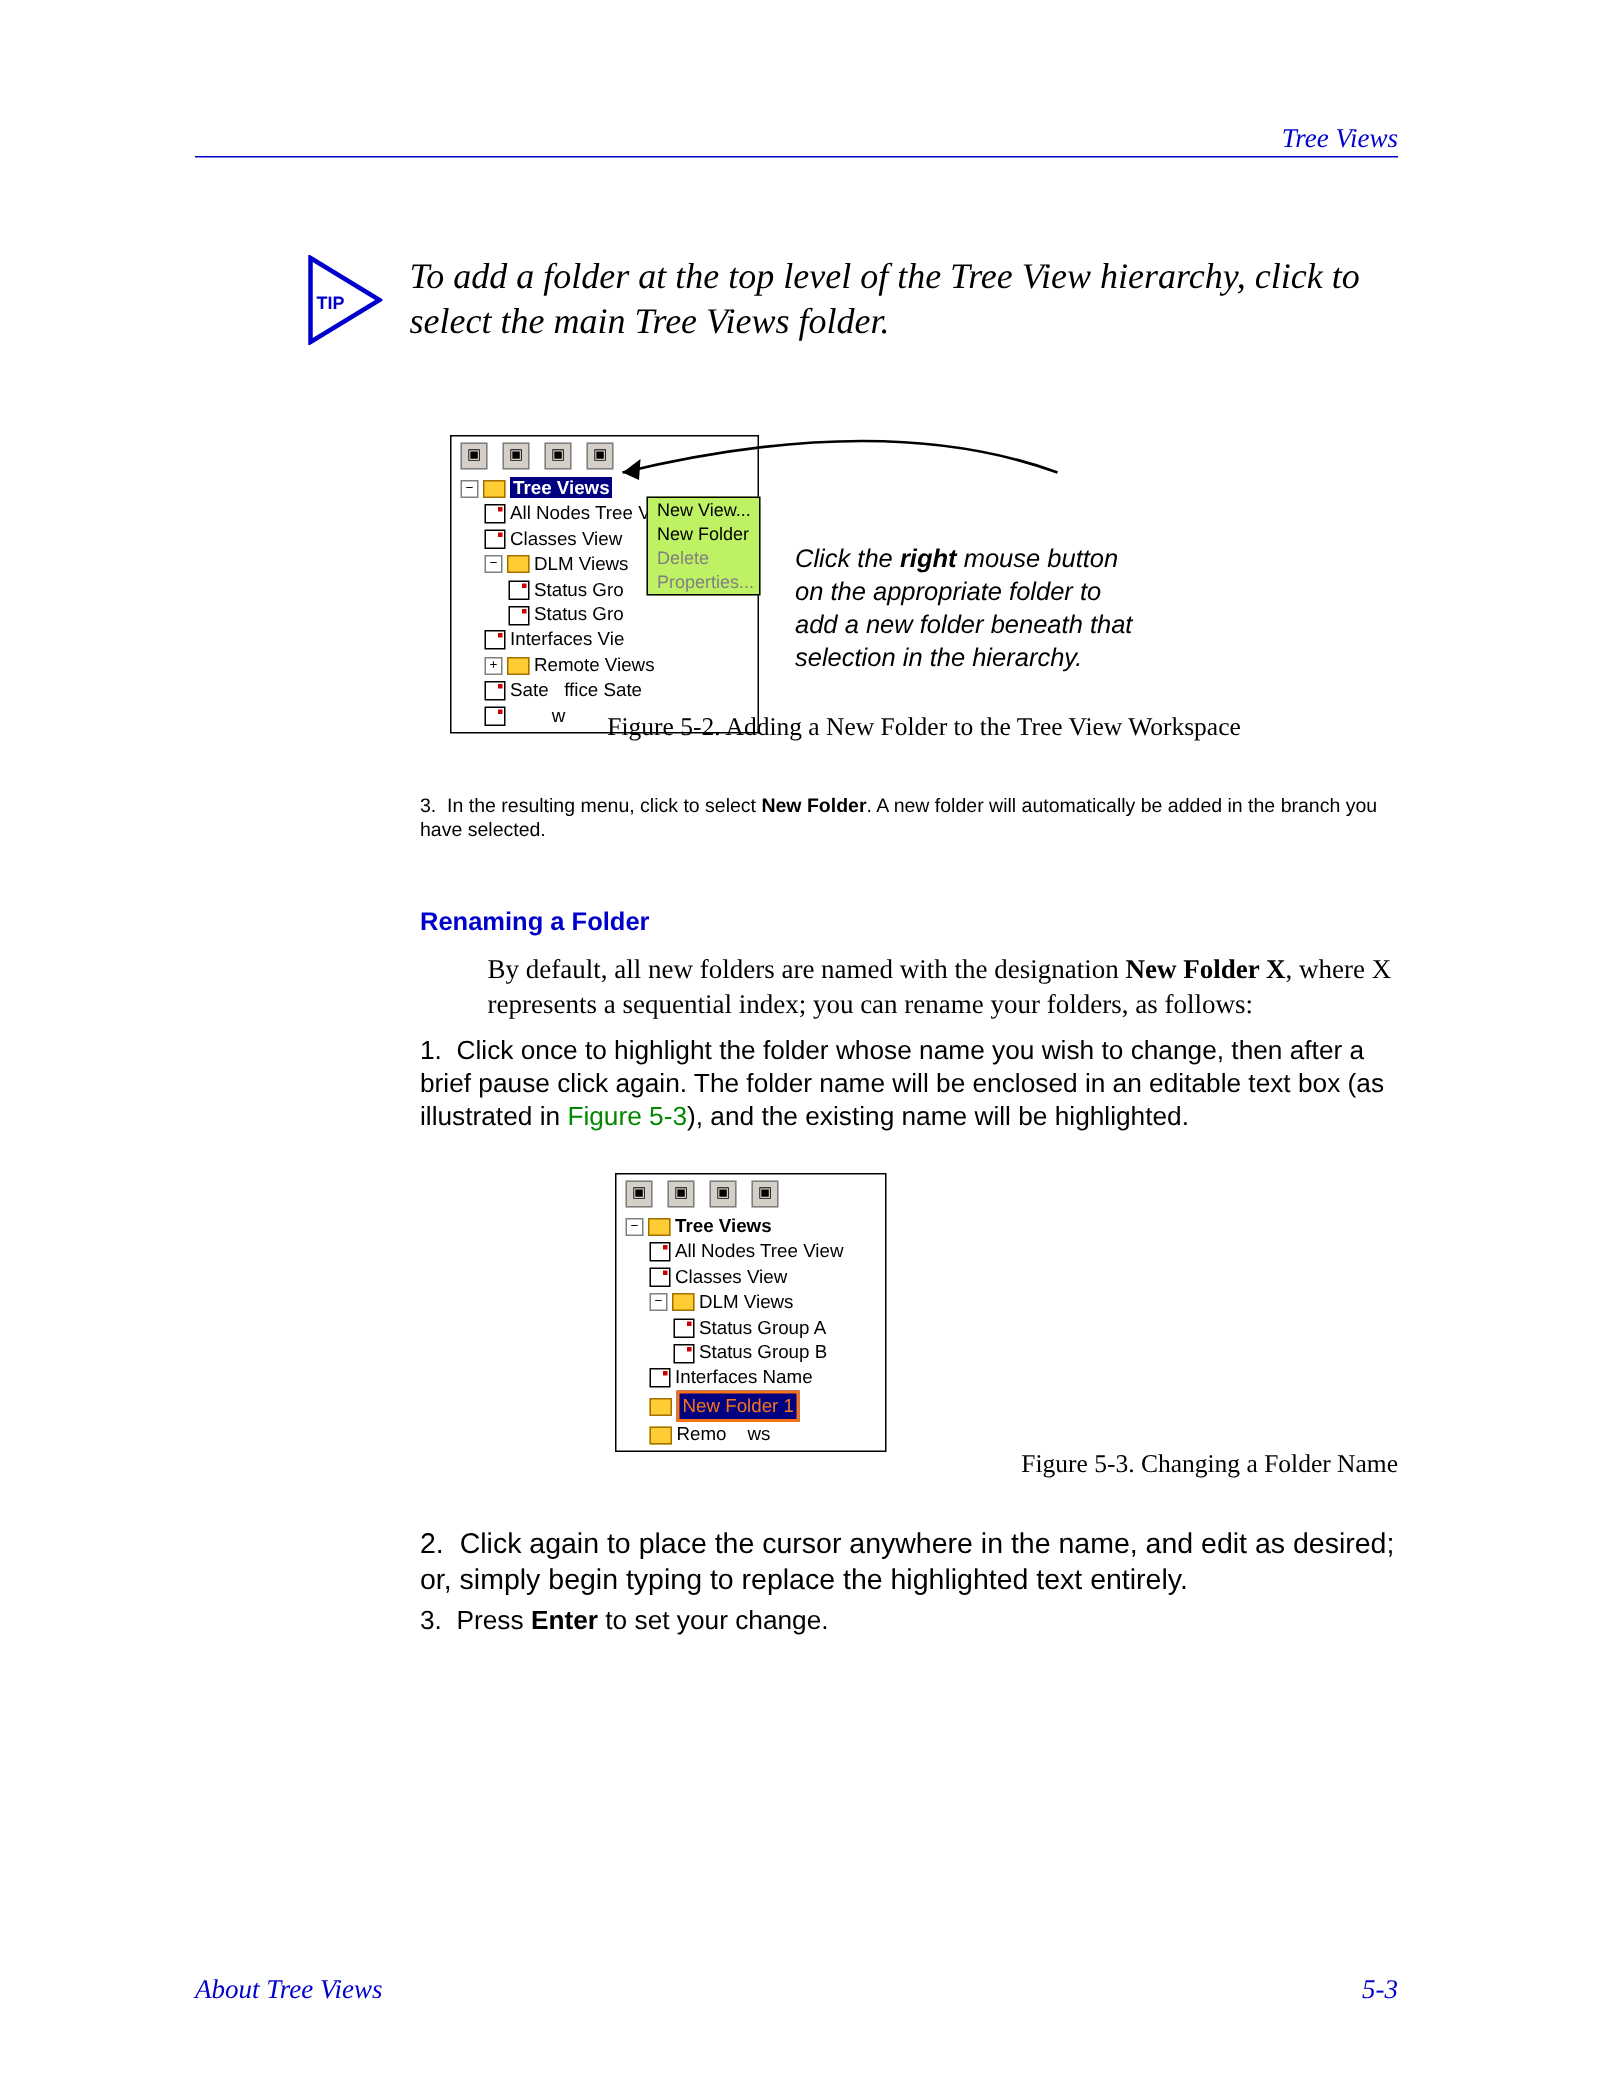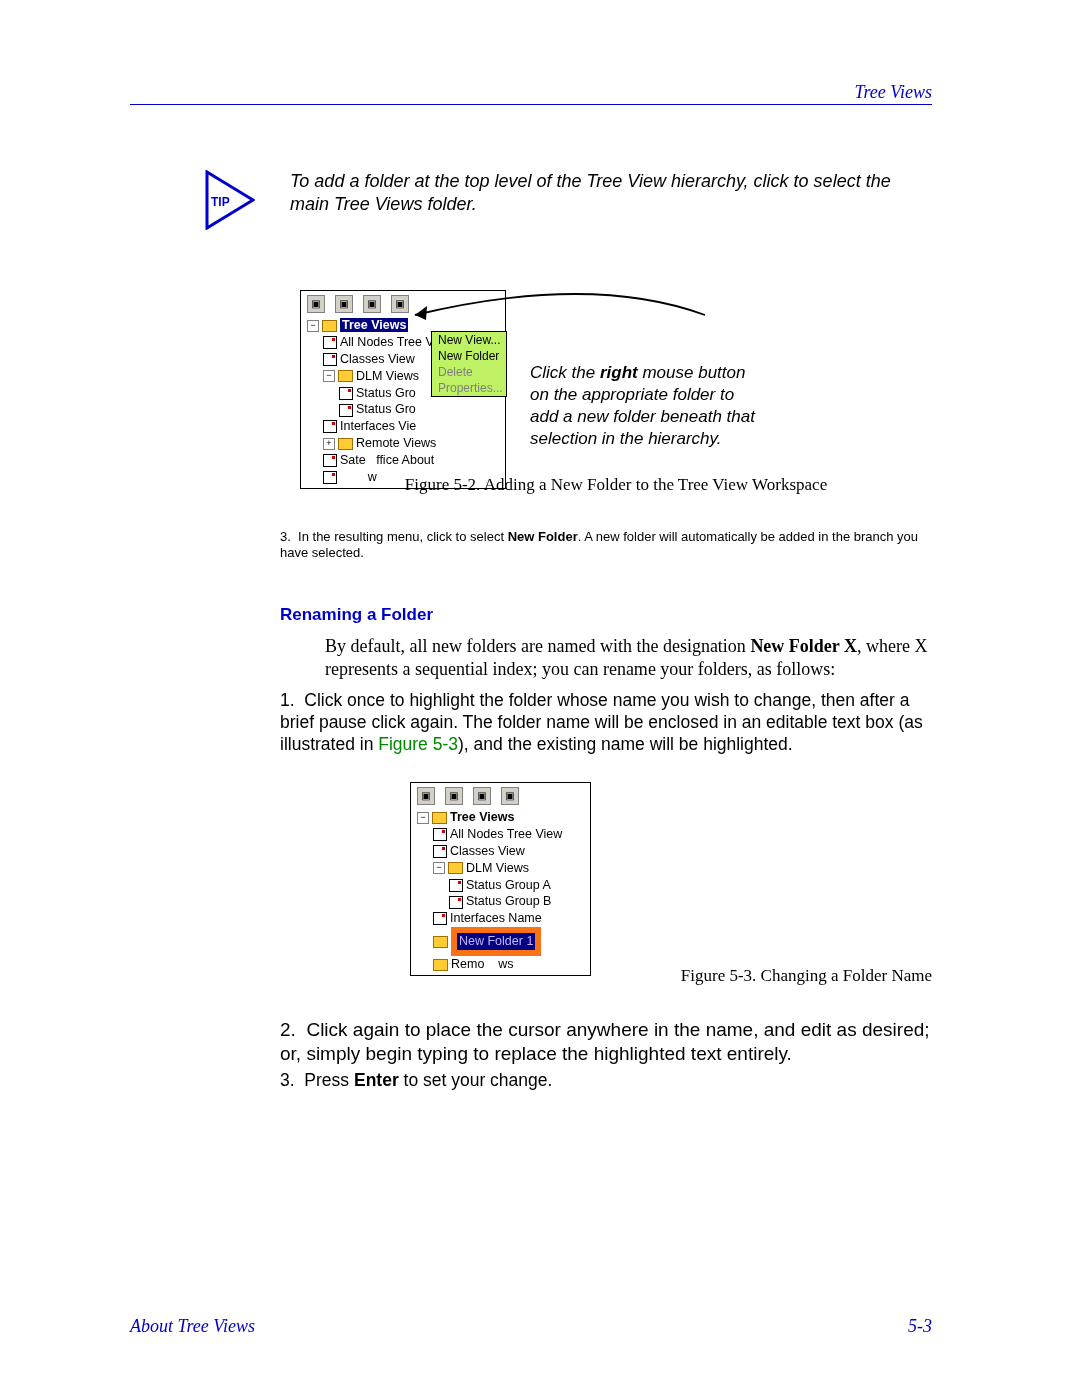--- a/index.html
+++ b/index.html
@@ -40,24 +40,23 @@
     align-items: flex-start;
     gap: 18px;
   }
   .tip-icon {
     width: 50px;
     height: 60px;
     flex: 0 0 auto;
   }
   .tip-text {
     font-style: italic;
-    font-size: 18px;
-    line-height: 1.25;
-    font-family: Liberation Sans, sans-serif;
-    margin-left: 17px;
+    font-size: 24px;
+    line-height: 1.25;
+    font-family: Liberation Serif, serif;
   }
   .figure1 {
     position: absolute;
     top: 290px;
     left: 300px;
   }
   .fig-panel {
     border: 1.5px solid #000;
     background: #fff;
     width: 200px;
@@ -208,22 +207,22 @@
   }
   .fig-panel2 {
     border: 1.5px solid #000;
     background: #fff;
     width: 175px;
     padding: 2px;
   }
   .edit-box {
     display: inline-block;
     background: #000080;
-    color: #c4b5fd;
-    border: 6px solid #f97316;
+    color: #f97316;
+    border: 2px solid #f97316;
     padding: 0 2px;
   }
   .caption2 {
     position: absolute;
     top: 966px;
     left: 280px;
     right: 130px;
     text-align: right;
     font-size: 17px;
   }
@@ -293,21 +292,21 @@
       </div>
       <div class="tree">
         <div class="row"><span class="exp">−</span><span class="folder-icon"></span><b><span class="sel">Tree Views</span></b></div>
         <div class="row indent1"><span class="doc-icon"></span><span>All Nodes Tree View</span></div>
         <div class="row indent1"><span class="doc-icon"></span><span>Classes View</span></div>
         <div class="row indent1"><span class="exp">−</span><span class="folder-icon"></span><span>DLM Views</span></div>
         <div class="row indent2"><span class="doc-icon"></span><span>Status Gro</span></div>
         <div class="row indent2"><span class="doc-icon"></span><span>Status Gro</span></div>
         <div class="row indent1"><span class="doc-icon"></span><span>Interfaces Vie</span></div>
         <div class="row indent1"><span class="exp">+</span><span class="folder-icon"></span><span>Remote Views</span></div>
-        <div class="row indent1"><span class="doc-icon"></span><span>Sate</span>&nbsp;&nbsp;&nbsp;<span>ffice About</span></div>
+        <div class="row indent1"><span class="doc-icon"></span><span>Sate</span>&nbsp;&nbsp;&nbsp;<span>ffice Sate</span></div>
         <div class="row indent1"><span class="doc-icon"></span>&nbsp;&nbsp;&nbsp;&nbsp;&nbsp;&nbsp;&nbsp;&nbsp;<span>w</span></div>
       </div>
     </div>
     <div class="ctx-menu">
       <div class="mi">New View...</div>
       <div class="mi">New Folder</div>
       <div class="mi disabled">Delete</div>
       <div class="mi disabled">Properties...</div>
     </div>
   </div>

